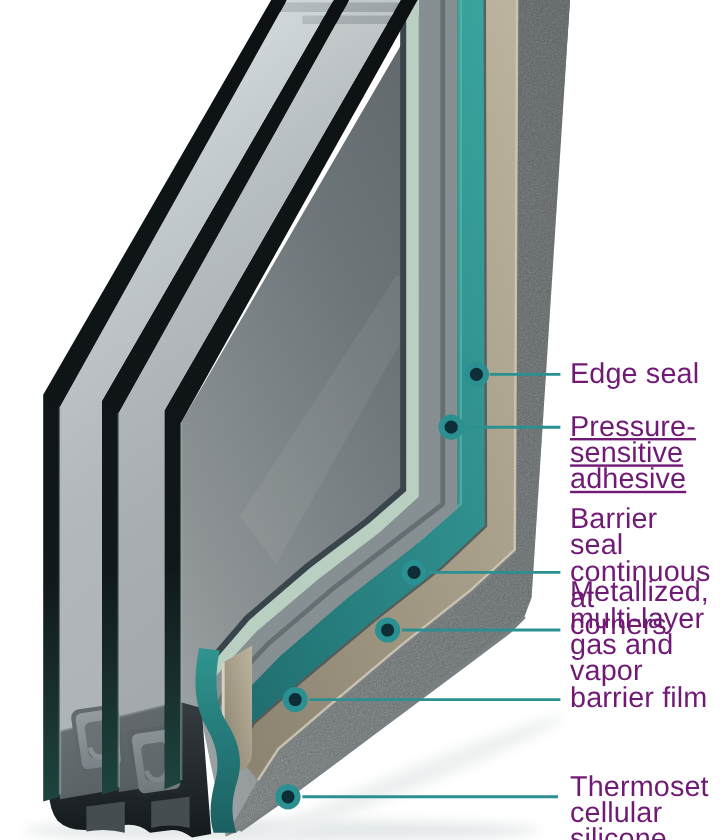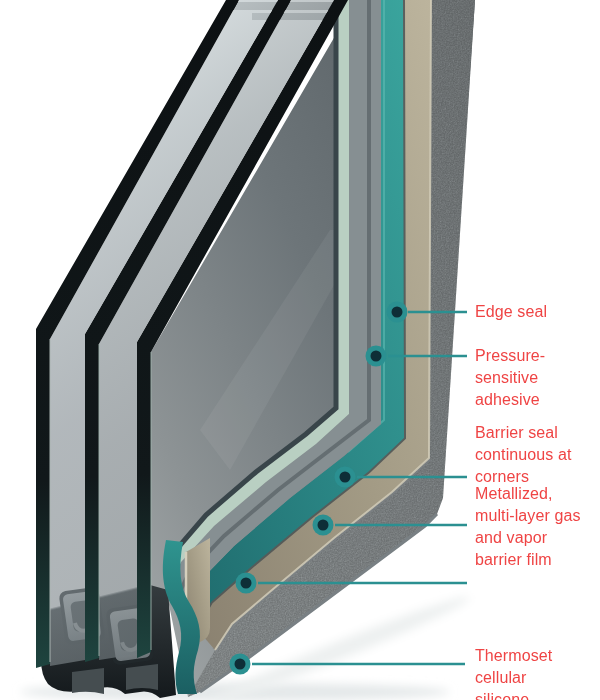--- a/index.html
+++ b/index.html
@@ -2,25 +2,25 @@
 <html><head>
 <meta charset="utf-8">
 <style>
   html,body{margin:0;padding:0;background:#ffffff;}
   .stage{
     position:relative;width:600px;height:700px;overflow:hidden;
     background:#ffffff;font-family:"Liberation Sans",sans-serif;
   }
   .stage svg{position:absolute;left:0;top:0;}
   .callout-label{
-    position:absolute;color:#ef4444;font-size:16px;line-height:22px;
+    position:absolute;color:#701a75;font-size:24px;line-height:22px;
     font-family:"Liberation Sans",sans-serif;letter-spacing:0.1px;
   }
   .lbl-edge-seal{left:475px;top:301px;width:120px;}
-  .lbl-pressure{left:475px;top:345px;width:112px;}
+  .lbl-pressure{left:475px;top:345px;width:112px;text-decoration:underline;}
   .lbl-barrier{left:475px;top:422px;width:104px;}
   .lbl-metallized{left:475px;top:483px;width:118px;}
   .lbl-thermoset{left:475px;top:609px;width:104px;margin-top:36px;}
 </style>
 </head>
 <body>
 
 <div class="stage">
 
 <svg width="600" height="700" viewBox="0 0 600 700">

